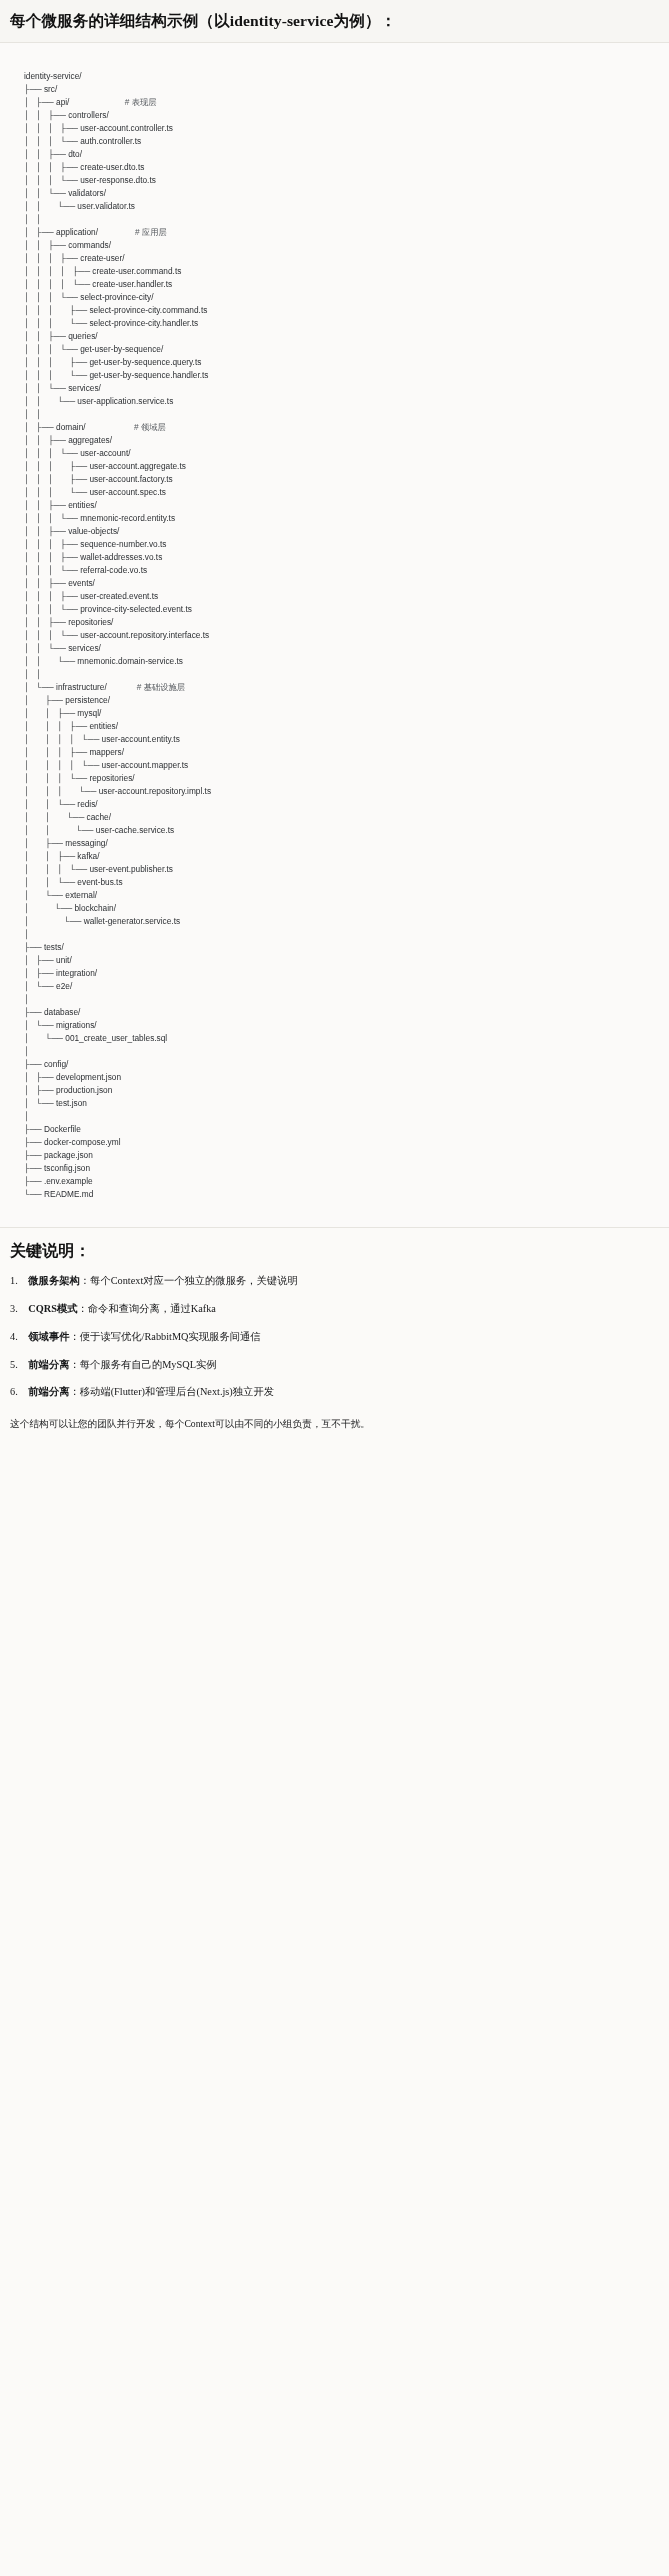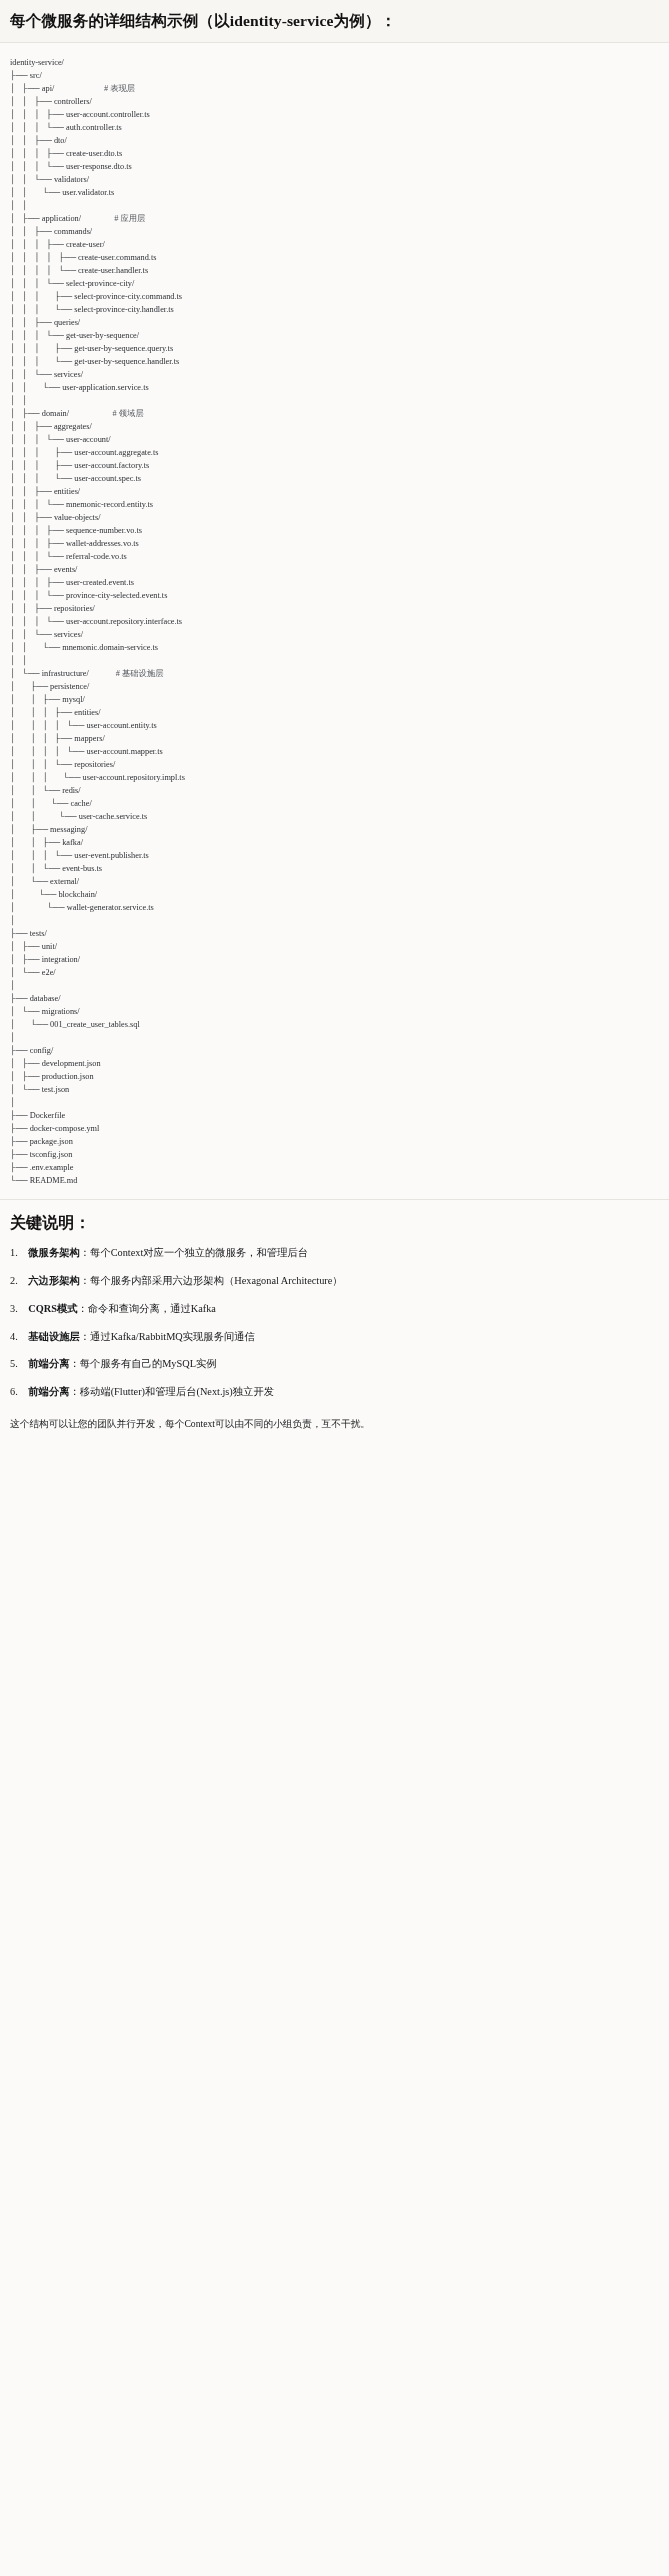--- a/index.html
+++ b/index.html
@@ -35,26 +35,26 @@
     margin: 0;
   }
 
   
   .tree-block {
     background: #fbfaf9;
     padding: 13.8px 10px 11.3px 10px;
     border-bottom: 0.6px solid #e6e4df;
   }
   .tree {
-    font-family: Liberation Serif, serif;
+    font-family: Liberation Sans, sans-serif;
     font-size: 8.3px;
     line-height: 13px;
     color: #2c2f33;
     white-space: pre;
-    margin: 0;
+    margin: 14px;
     letter-spacing: 0px;
   }
   .tree .row {
     display: block;
     height: 13px;
     white-space: pre;
   }
   .tree .cm {
     color: #53575c;
   }
@@ -105,24 +105,23 @@
     <h1 class="doc-title">每个微服务的详细结构示例（以identity-service为例）：</h1>
   </div>
 
   <div class="tree-block">
     <pre class="tree"><span class="row"><span>identity-service/</span></span><span class="row"><span>├── src/</span></span><span class="row"><span>│   ├── api/</span>                        <span class="cm"># 表现层</span></span><span class="row"><span>│   │   ├── controllers/</span></span><span class="row"><span>│   │   │   ├── user-account.controller.ts</span></span><span class="row"><span>│   │   │   └── auth.controller.ts</span></span><span class="row"><span>│   │   ├── dto/</span></span><span class="row"><span>│   │   │   ├── create-user.dto.ts</span></span><span class="row"><span>│   │   │   └── user-response.dto.ts</span></span><span class="row"><span>│   │   └── validators/</span></span><span class="row"><span>│   │       └── user.validator.ts</span></span><span class="row"><span>│   │</span></span><span class="row"><span>│   ├── application/</span>                <span class="cm"># 应用层</span></span><span class="row"><span>│   │   ├── commands/</span></span><span class="row"><span>│   │   │   ├── create-user/</span></span><span class="row"><span>│   │   │   │   ├── create-user.command.ts</span></span><span class="row"><span>│   │   │   │   └── create-user.handler.ts</span></span><span class="row"><span>│   │   │   └── select-province-city/</span></span><span class="row"><span>│   │   │       ├── select-province-city.command.ts</span></span><span class="row"><span>│   │   │       └── select-province-city.handler.ts</span></span><span class="row"><span>│   │   ├── queries/</span></span><span class="row"><span>│   │   │   └── get-user-by-sequence/</span></span><span class="row"><span>│   │   │       ├── get-user-by-sequence.query.ts</span></span><span class="row"><span>│   │   │       └── get-user-by-sequence.handler.ts</span></span><span class="row"><span>│   │   └── services/</span></span><span class="row"><span>│   │       └── user-application.service.ts</span></span><span class="row"><span>│   │</span></span><span class="row"><span>│   ├── domain/</span>                     <span class="cm"># 领域层</span></span><span class="row"><span>│   │   ├── aggregates/</span></span><span class="row"><span>│   │   │   └── user-account/</span></span><span class="row"><span>│   │   │       ├── user-account.aggregate.ts</span></span><span class="row"><span>│   │   │       ├── user-account.factory.ts</span></span><span class="row"><span>│   │   │       └── user-account.spec.ts</span></span><span class="row"><span>│   │   ├── entities/</span></span><span class="row"><span>│   │   │   └── mnemonic-record.entity.ts</span></span><span class="row"><span>│   │   ├── value-objects/</span></span><span class="row"><span>│   │   │   ├── sequence-number.vo.ts</span></span><span class="row"><span>│   │   │   ├── wallet-addresses.vo.ts</span></span><span class="row"><span>│   │   │   └── referral-code.vo.ts</span></span><span class="row"><span>│   │   ├── events/</span></span><span class="row"><span>│   │   │   ├── user-created.event.ts</span></span><span class="row"><span>│   │   │   └── province-city-selected.event.ts</span></span><span class="row"><span>│   │   ├── repositories/</span></span><span class="row"><span>│   │   │   └── user-account.repository.interface.ts</span></span><span class="row"><span>│   │   └── services/</span></span><span class="row"><span>│   │       └── mnemonic.domain-service.ts</span></span><span class="row"><span>│   │</span></span><span class="row"><span>│   └── infrastructure/</span>             <span class="cm"># 基础设施层</span></span><span class="row"><span>│       ├── persistence/</span></span><span class="row"><span>│       │   ├── mysql/</span></span><span class="row"><span>│       │   │   ├── entities/</span></span><span class="row"><span>│       │   │   │   └── user-account.entity.ts</span></span><span class="row"><span>│       │   │   ├── mappers/</span></span><span class="row"><span>│       │   │   │   └── user-account.mapper.ts</span></span><span class="row"><span>│       │   │   └── repositories/</span></span><span class="row"><span>│       │   │       └── user-account.repository.impl.ts</span></span><span class="row"><span>│       │   └── redis/</span></span><span class="row"><span>│       │       └── cache/</span></span><span class="row"><span>│       │           └── user-cache.service.ts</span></span><span class="row"><span>│       ├── messaging/</span></span><span class="row"><span>│       │   ├── kafka/</span></span><span class="row"><span>│       │   │   └── user-event.publisher.ts</span></span><span class="row"><span>│       │   └── event-bus.ts</span></span><span class="row"><span>│       └── external/</span></span><span class="row"><span>│           └── blockchain/</span></span><span class="row"><span>│               └── wallet-generator.service.ts</span></span><span class="row"><span>│</span></span><span class="row"><span>├── tests/</span></span><span class="row"><span>│   ├── unit/</span></span><span class="row"><span>│   ├── integration/</span></span><span class="row"><span>│   └── e2e/</span></span><span class="row"><span>│</span></span><span class="row"><span>├── database/</span></span><span class="row"><span>│   └── migrations/</span></span><span class="row"><span>│       └── 001_create_user_tables.sql</span></span><span class="row"><span>│</span></span><span class="row"><span>├── config/</span></span><span class="row"><span>│   ├── development.json</span></span><span class="row"><span>│   ├── production.json</span></span><span class="row"><span>│   └── test.json</span></span><span class="row"><span>│</span></span><span class="row"><span>├── Dockerfile</span></span><span class="row"><span>├── docker-compose.yml</span></span><span class="row"><span>├── package.json</span></span><span class="row"><span>├── tsconfig.json</span></span><span class="row"><span>├── .env.example</span></span><span class="row"><span>└── README.md</span></span></pre>
   </div>
 
   <div class="notes-block">
     <h2 class="notes-heading">关键说明：</h2>
     <div>
-        <p class="note-item"><span class="note-num">1.</span> <span class="note-term">微服务架构</span><span class="note-sep">：</span><span class="note-text">每个Context对应一个独立的微服务，和管理后台</span></p>
-        <p class="note-item"><span class="note-num">2.</span> <span class="note-term">六边形架构</span><span class="note-sep">：</span><span class="note-text">每个服务内部采用六边形架构（Hexagonal Architecture）</span></p>
+        <p class="note-item"><span class="note-num">1.</span> <span class="note-term">微服务架构</span><span class="note-sep">：</span><span class="note-text">每个Context对应一个独立的微服务，关键说明</span></p>
         <p class="note-item"><span class="note-num">3.</span> <span class="note-term">CQRS模式</span><span class="note-sep">：</span><span class="note-text">命令和查询分离，通过Kafka</span></p>
-        <p class="note-item"><span class="note-num">4.</span> <span class="note-term">基础设施层</span><span class="note-sep">：</span><span class="note-text">通过Kafka/RabbitMQ实现服务间通信</span></p>
+        <p class="note-item"><span class="note-num">4.</span> <span class="note-term">领域事件</span><span class="note-sep">：</span><span class="note-text">便于读写优化/RabbitMQ实现服务间通信</span></p>
         <p class="note-item"><span class="note-num">5.</span> <span class="note-term">前端分离</span><span class="note-sep">：</span><span class="note-text">每个服务有自己的MySQL实例</span></p>
         <p class="note-item"><span class="note-num">6.</span> <span class="note-term">前端分离</span><span class="note-sep">：</span><span class="note-text">移动端(Flutter)和管理后台(Next.js)独立开发</span></p>
       </div>
     <p class="closing">这个结构可以让您的团队并行开发，每个Context可以由不同的小组负责，互不干扰。</p>
   </div>
 
 </div>
 
 
 </body></html>

